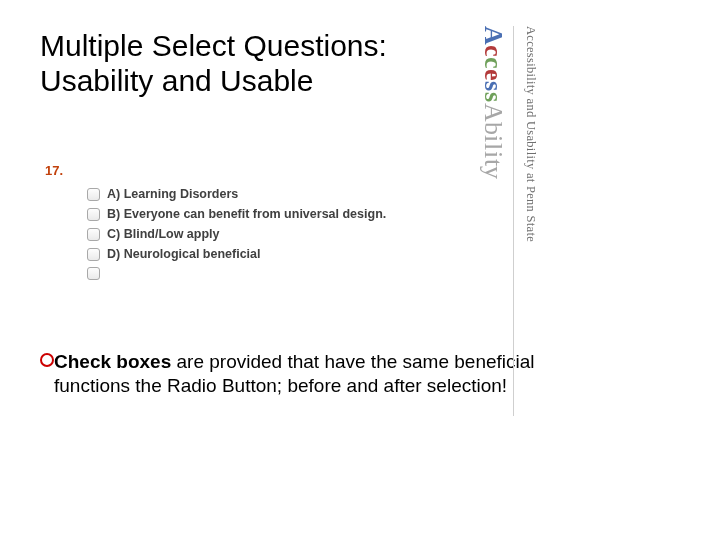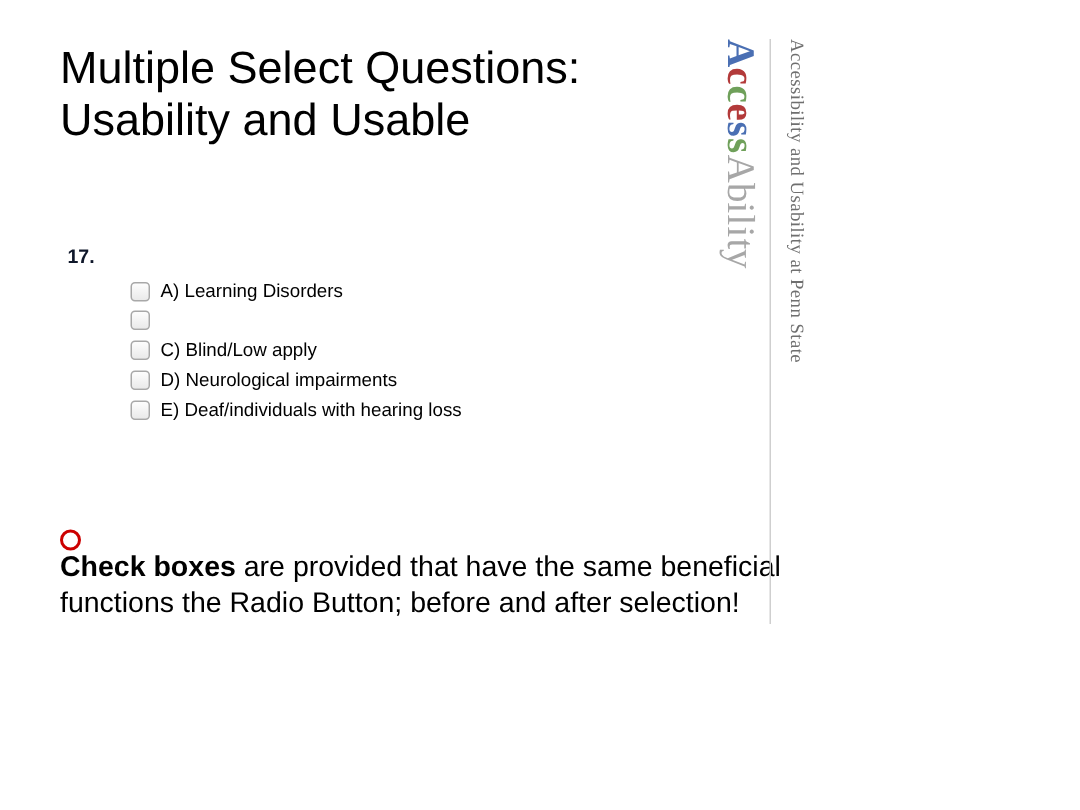--- a/index.html
+++ b/index.html
@@ -1,26 +1,26 @@
 <!DOCTYPE html>
 <html><head>
 <meta charset="utf-8">
 <style>
   * { margin: 0; padding: 0; box-sizing: border-box; }
   html, body { width: 720px; height: 540px; background: #fff; font-family: Arial, Helvetica, sans-serif; color: #000; }
   .slide { position: relative; width: 576px; height: 540px; }
   .title { position: absolute; left: 40px; top: 28px; font-size: 30px; font-weight: 400; line-height: 1.18; }
   .question { position: absolute; left: 45px; top: 163px; width: 400px; }
-  .q-line { display: flex; align-items: baseline; font-size: 13px; color: #0f172a; font-weight: 700; margin-bottom: 9px; }
+  .q-line { display: flex; align-items: baseline; font-size: 13px; color: #c2410c; font-weight: 700; margin-bottom: 9px; }
   .q-num { width: 28px; }
   .options { margin-left: 42px; }
-  .opt { display: flex; align-items: center; font-size: 12.5px; color: #000000; margin-bottom: 6px; font-weight: 400; }
+  .opt { display: flex; align-items: center; font-size: 12.5px; color: #404040; margin-bottom: 6px; font-weight: 700; }
   .cb { width: 13px; height: 13px; border: 1px solid #a8a8a8; border-radius: 3px; background: linear-gradient(#fdfdfd, #eaeaea); margin-right: 7px; flex: 0 0 auto; }
   .bullets { position: absolute; left: 40px; top: 350px; width: 510px; }
-  .bullet { display: flex; font-size: 19px; line-height: 1.25; margin-bottom: 22px; flex-direction: column; }
+  .bullet { display: flex; font-size: 19px; line-height: 1.25; margin-bottom: 22px; }
   .ring { width: 14px; height: 14px; border: 2px solid #cc0000; border-radius: 50%; margin-right: 0px; margin-top: 3px; flex: 0 0 auto; }
   .btxt { flex: 1; padding-left: 0px; }
   .btxt .strong { font-weight: 700; }
   .sidebar { position: absolute; right: 28px; top: 26px; width: 78px; height: 480px; }
   .brand { position: absolute; right: 40px; top: 0; display: flex; flex-direction: row; writing-mode: vertical-rl; font-family: Georgia, 'Times New Roman', serif; font-size: 26px; letter-spacing: 0.5px; }
   .brand span { display: inline; }
   .c-blue { color: #4a6fb3; font-weight: 700; }
   .c-red { color: #b33a3a; font-weight: 700; }
   .c-green { color: #6fa05a; font-weight: 700; }
   .c-gray { color: #a7a7a7; font-weight: 400; }
@@ -41,32 +41,32 @@
     <div class="q-line">
       <span class="q-num">17.</span>
     </div>
     <div class="options">
       <div class="opt">
         <span class="cb"></span>
         <span>A) Learning Disorders</span>
       </div>
       <div class="opt">
         <span class="cb"></span>
+        <span>B) Everyone can benefit from universal design.</span>
       </div>
       <div class="opt">
         <span class="cb"></span>
         <span>C) Blind/Low apply</span>
       </div>
       <div class="opt">
         <span class="cb"></span>
-        <span>D) Neurological impairments</span>
+        <span>D) Neurological beneficial</span>
       </div>
       <div class="opt">
         <span class="cb"></span>
-        <span>E) Deaf/individuals with hearing loss</span>
       </div>
     </div>
   </div>
 
   <div class="bullets">
     <div class="bullet">
       <span class="ring"></span>
       <span class="btxt"><span class="strong">Check boxes</span><span> are provided that have the same beneficial functions the Radio Button; before and after selection!</span></span>
     </div>
   </div>

